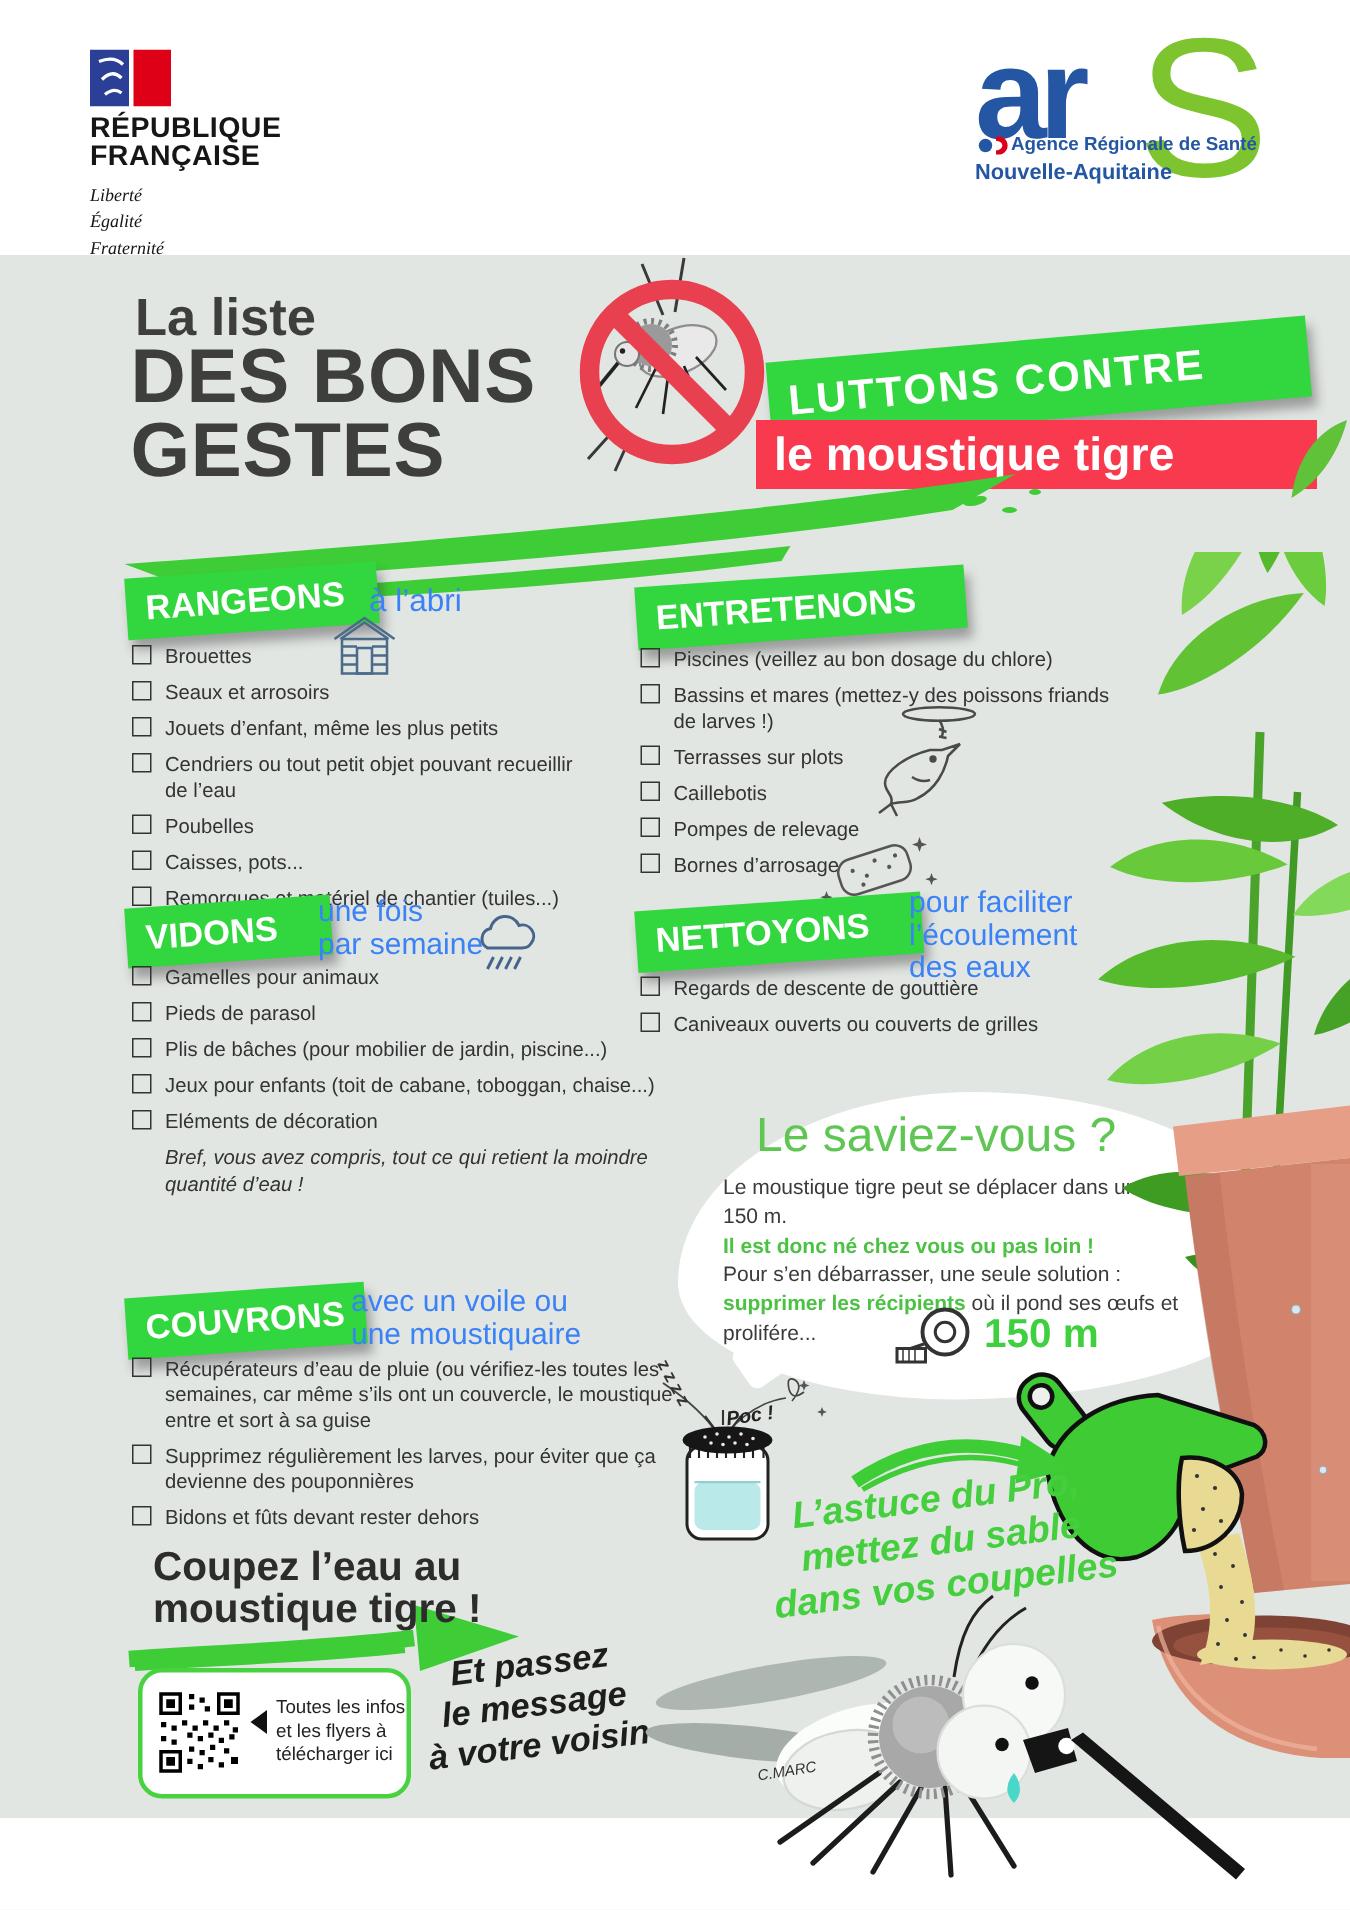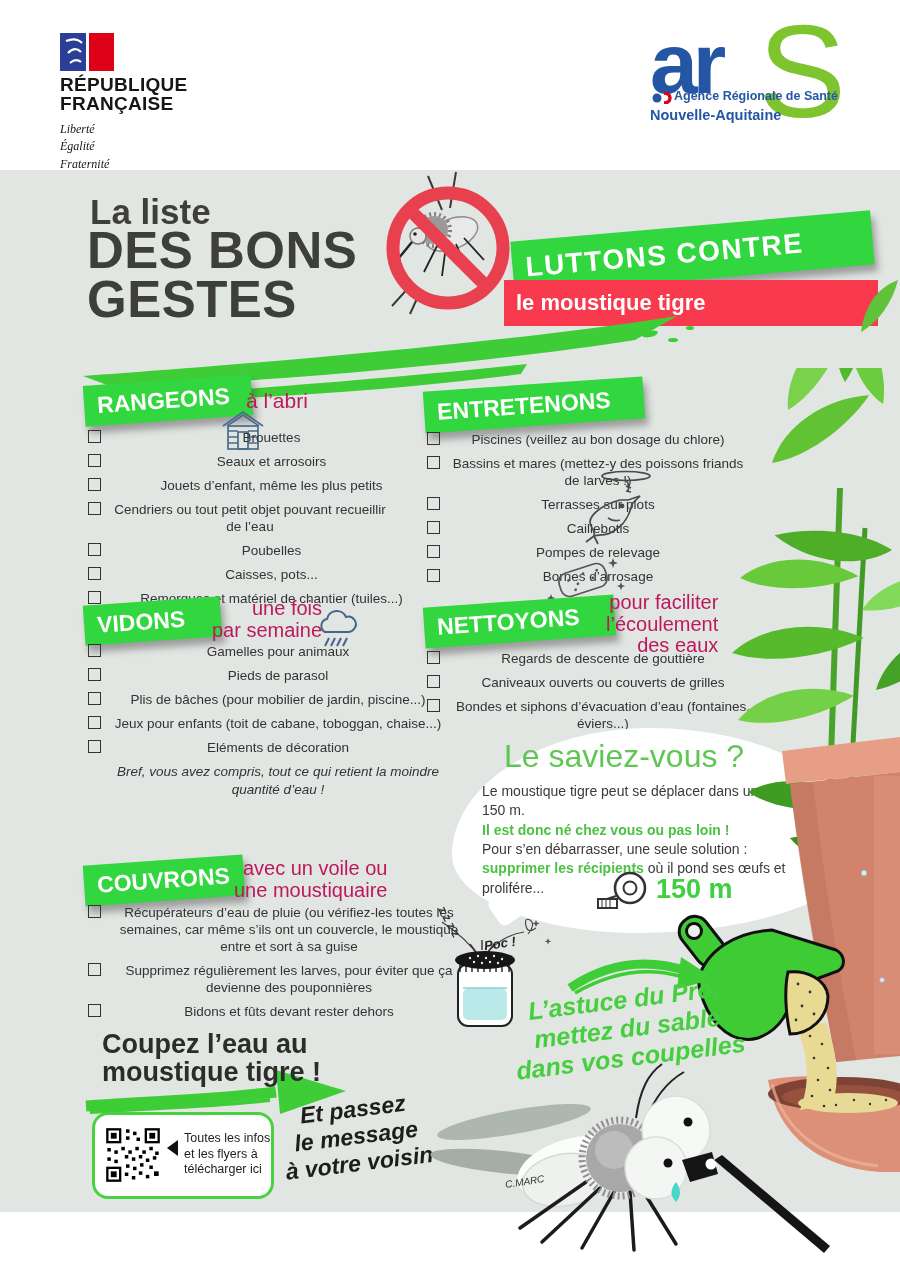--- a/index.html
+++ b/index.html
@@ -17,24 +17,24 @@
   .ars-region{font-size:14.5px;font-weight:600;color:#2456a4;}
 
   
   .t-small{font-size:35px;font-weight:600;color:#3e3e3d;}
   .t-big{font-size:51px;font-weight:800;color:#3e3e3d;line-height:.97;letter-spacing:.5px;}
 
   
   .gban{background:#32d63e;color:#fff;font-weight:700;display:flex;align-items:center;
         padding-left:13px;box-shadow:3px 7px 7px rgba(40,40,40,.38);}
   .rban{background:#f93a4e;color:#fff;font-weight:700;display:flex;align-items:center;padding-left:12px;}
-  .aside-g{color:#be185d;font-size:20px;line-height:1.08;white-space:pre-line;text-align:right;}
+  .aside-g{color:#3b82f6;font-size:20px;line-height:1.08;white-space:pre-line;}
 
   
-  .cklist{list-style:none;margin:0;padding:0;text-align:center;}
+  .cklist{list-style:none;margin:0;padding:0;}
   .ck{position:relative;padding-left:22px;margin-bottom:7px;font-size:13.5px;line-height:1.26;color:#333;}
   .box{position:absolute;left:0;top:1px;width:11px;height:11px;border:1.7px solid #333;background:transparent;}
   .note{font-style:italic;font-size:13.5px;color:#333;margin:3px 0 0 0;padding-left:22px;line-height:1.3;white-space:pre-line;}
 
   
   .bubble{background:#fff;border-radius:48% 52% 55% 45% / 62% 58% 42% 38%;}
   .sv-title{color:#5fc653;font-size:32px;}
   .sv-body{font-size:14px;line-height:1.38;color:#3a3a39;width:335px;}
   .sv-green{color:#4cc243;font-weight:700;}
   .dist{color:#3fcf3f;font-size:27px;font-weight:800;}
@@ -98,21 +98,21 @@
     <g stroke="#222" stroke-width="1.8" fill="none">
       <path d="M58,76 L44,104 M66,78 L62,108 M76,76 L88,104 M84,70 L104,92"></path>
     </g>
     <circle cx="68" cy="80" r="55" fill="none" stroke="#e8404e" stroke-width="13"></circle>
     <line x1="30" y1="42" x2="106" y2="118" stroke="#e8404e" stroke-width="13"></line>
   </svg>
 
   <div class="abs gban" style="left:512px;top:226px;width:348px;height:54px;font-size:28px;letter-spacing:1.5px;transform:rotate(-5deg);">
     <span>LUTTONS CONTRE</span>
   </div>
-  <div class="abs rban" style="left:504px;top:280px;width:362px;height:46px;font-size:22px;">
+  <div class="abs rban" style="left:504px;top:280px;width:362px;height:46px;font-size:31px;">
     <span>le moustique tigre</span>
   </div>
 
   <svg class="abs" style="left:75px;top:312px;" width="630" height="95">
     <path d="M8,64 C120,56 300,42 470,22 C520,16 565,10 602,4 L560,28 C420,50 220,68 40,76 Z" fill="#3ecd36"></path>
     <path d="M130,80 C240,72 360,62 452,52 L446,62 C340,76 220,84 126,88 Z" fill="#3ecd36"></path>
     <ellipse cx="575" cy="22" rx="8" ry="3" fill="#3ecd36" transform="rotate(-12 575 22)"></ellipse>
     <ellipse cx="598" cy="28" rx="5" ry="2" fill="#3ecd36"></ellipse>
     <ellipse cx="615" cy="16" rx="4" ry="2" fill="#3ecd36"></ellipse>
   </svg>
@@ -202,21 +202,20 @@
 
   <div class="abs gban" style="left:424px;top:601px;width:178px;height:41px;font-size:23px;transform:rotate(-4deg);">
     <span>NETTOYONS</span>
   </div>
   <div class="abs aside-g" style="left:606px;top:592px;">pour faciliter
 l’écoulement
 des eaux</div>
   <ul class="abs cklist" style="left:427px;top:650px;width:330px;">
     <li class="ck"><span class="box"></span><span>Regards de descente de gouttière</span></li>
     <li class="ck"><span class="box"></span><span>Caniveaux ouverts ou couverts de grilles</span></li>
-    <li class="ck"><span class="box"></span><span>Bondes et siphons d’évacuation d’eau (fontaines, éviers...)</span></li>
   </ul>
 
   <div class="abs bubble" style="left:452px;top:728px;width:412px;height:205px;z-index:1;"></div>
   <div class="abs" style="left:492px;top:892px;width:30px;height:30px;background:#fff;transform:rotate(55deg);border-radius:6px;z-index:1;"></div>
   <div class="abs sv-title" style="left:504px;top:738px;z-index:2;">Le saviez-vous ?</div>
   <div class="abs sv-body" style="left:482px;top:782px;z-index:2;">
     <div>Le moustique tigre peut se déplacer dans un rayon de 150 m.</div>
     <div class="sv-green">Il est donc né chez vous ou pas loin !</div>
     <div>Pour s’en débarrasser, une seule solution :</div>
     <div><span class="sv-green">supprimer les récipients</span><span> où il pond ses œufs et prolifére...</span></div>

